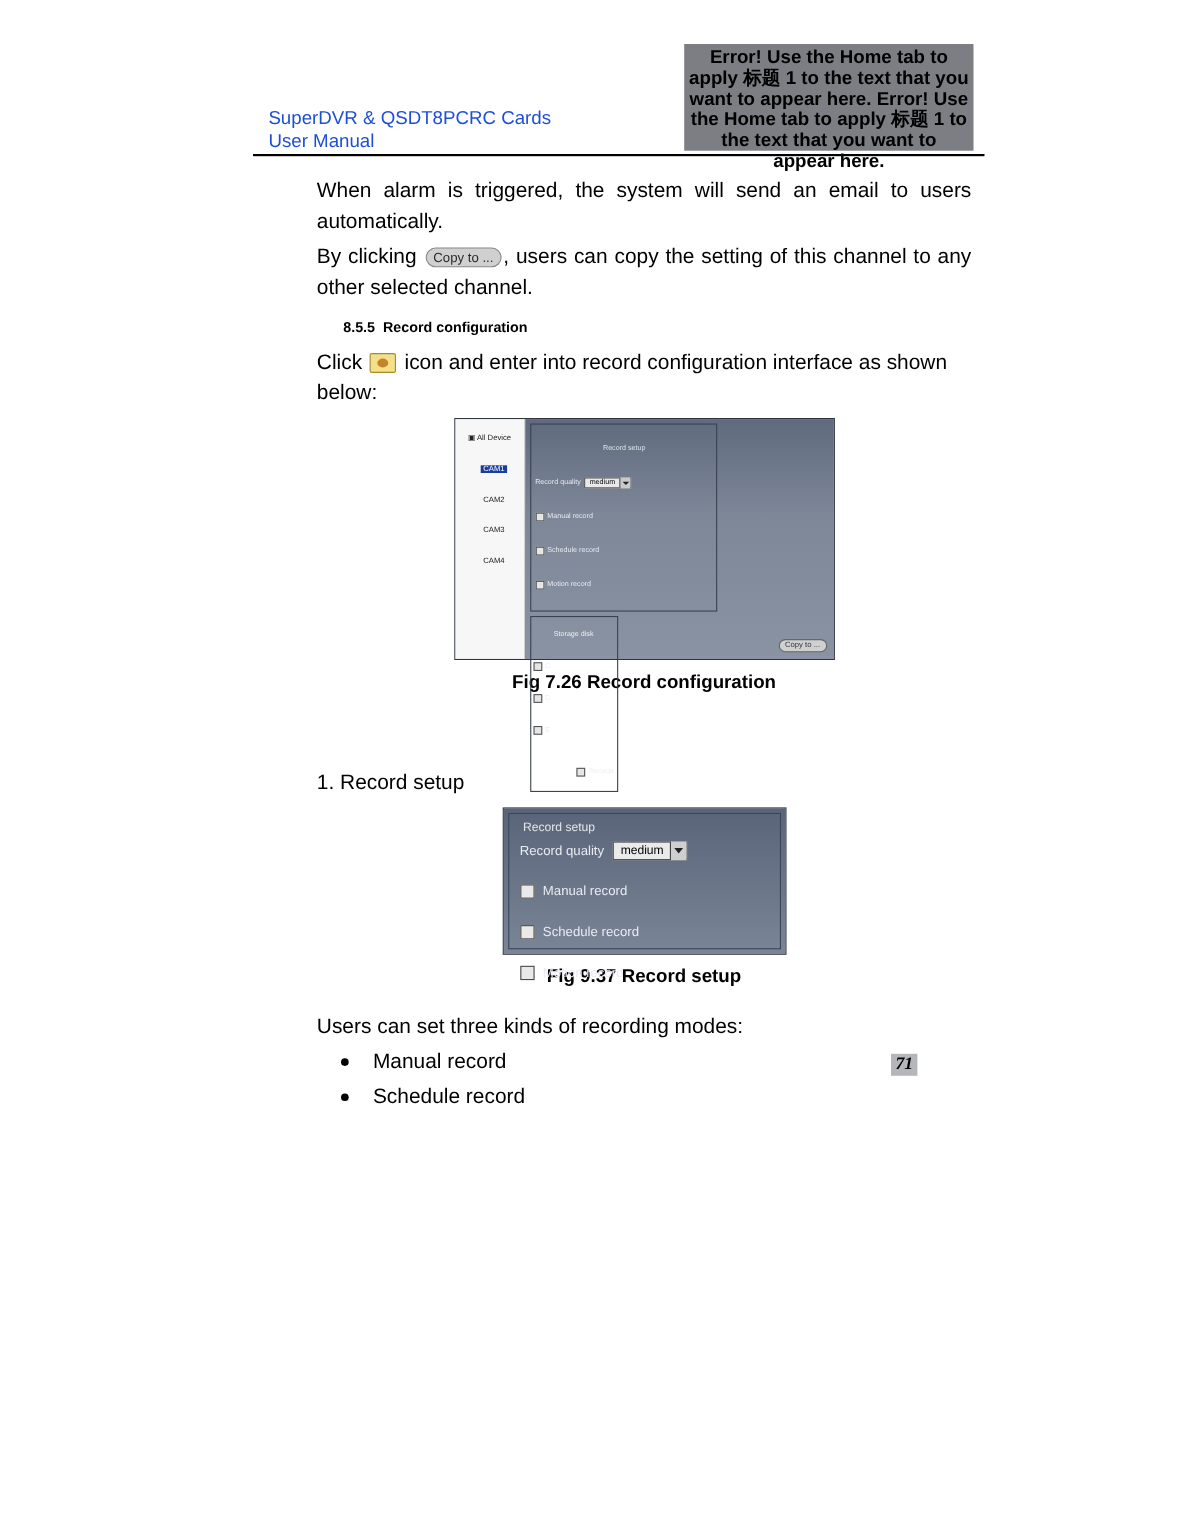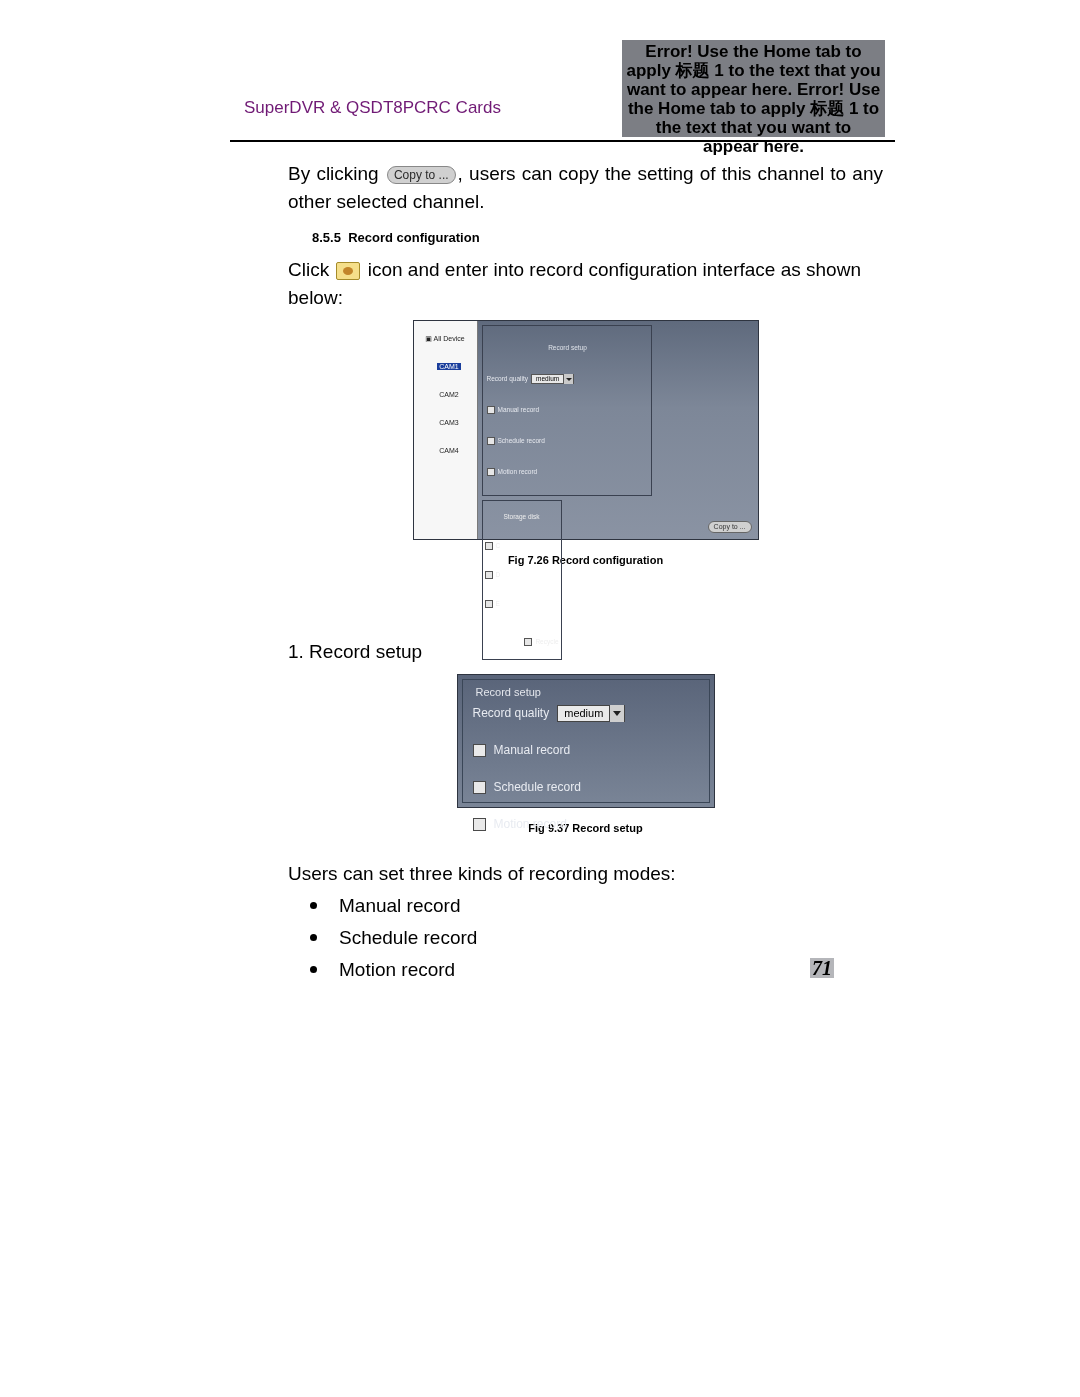--- a/index.html
+++ b/index.html
@@ -1,20 +1,20 @@
 <!DOCTYPE html>
 <html><head>
 <meta charset="utf-8">
 <style>
   * { box-sizing: border-box; margin: 0; padding: 0; }
   html, body { width: 1080px; background: #fff; font-family: Arial, Helvetica, sans-serif; color: #000; }
   .page { position: relative; width: 1080px; height: 1009px; }
   .rh-left {
     position: absolute; left: 244px; top: 97px; width: 340px;
-    font-size: 17px; line-height: 21px; color: #701a75;
+    font-size: 17px; line-height: 21px; color: #1d4ed8;
   }
   .rh-right-bg {
     position: absolute; left: 622px; top: 40px; width: 263px; height: 97px;
     background: #7c7e84;
   }
   .rh-right {
     position: absolute; left: 622px; top: 40px; width: 263px;
     font-size: 17px; font-weight: bold; color: #000; text-align: center; line-height: 19px;
     padding: 2px 4px;
   }
@@ -40,28 +40,28 @@
     width: 24px; height: 18px; margin: 0 2px;
     background: #f5df8a; border: 1px solid #a58b2a; border-radius: 2px;
     position: relative;
   }
   .inline-icon::after {
     content: ""; position: absolute; left: 6px; top: 4px; width: 10px; height: 8px;
     background: #c2852a; border-radius: 50%;
   }
   .sec-heading { font-weight: bold; margin: 8px 0 4px 24px; font-size: 13px; }
   .fig { margin: 8px auto; text-align: center; }
-  .fig-cap { text-align: center; font-weight: bold; font-size: 11px; margin-top: 6px; }
+  .fig-cap { text-align: center; font-weight: bold; font-size: 17px; margin-top: 6px; }
   .bullet-list { margin: 4px 0 0 22px; }
   .bullet { display: flex; align-items: flex-start; gap: 22px; margin: 4px 0; }
   .dot { width: 7px; height: 7px; background: #000; border-radius: 50%; margin-top: 10px; flex: 0 0 auto; }
   .page-num {
     position: absolute; right: 246px; top: 958px;
     width: 24px; height: 20px; background: #b5b6ba;
-    font-weight: bold; font-style: italic; font-size: 20px; text-align: center; line-height: 20px;
+    font-weight: bold; font-style: italic; font-size: 16px; text-align: center; line-height: 20px;
     font-family: Georgia, 'Times New Roman', serif;
   }
 
   
   .fig726 {
     margin: 6px auto 0 auto;
     width: 346px; height: 220px;
     background: linear-gradient(180deg,#5f6a7d 0%, #7d8798 40%, #8a93a3 100%);
     border: 1px solid #2e3440;
     display: flex; position: relative;
@@ -112,24 +112,26 @@
 </style>
 </head>
 <body>
 
 <div class="page">
 
   <div class="rh-right-bg"></div>
   <div class="rh-right">Error! Use the Home tab to apply 标题 1 to the text that you want to appear here. Error! Use the Home tab to apply 标题 1 to the text that you want to appear here.</div>
   <div class="rh-left">
     <div>SuperDVR &amp; QSDT8PCRC Cards</div>
+    <div>User Manual</div>
   </div>
   <div class="header-rule"></div>
 
   <div class="body">
+    <p class="p justify">When alarm is triggered, the system will send an email to users automatically.</p>
     <p class="p justify">
       <span>By clicking </span>
       <span class="inline-btn">Copy to ...</span><span>, users can copy the setting of this channel to any other selected channel.</span>
     </p>
 
     <p class="sec-heading">
       <span>8.5.5</span>&nbsp;&nbsp;<span>Record configuration</span>
     </p>
 
     <p class="p">

